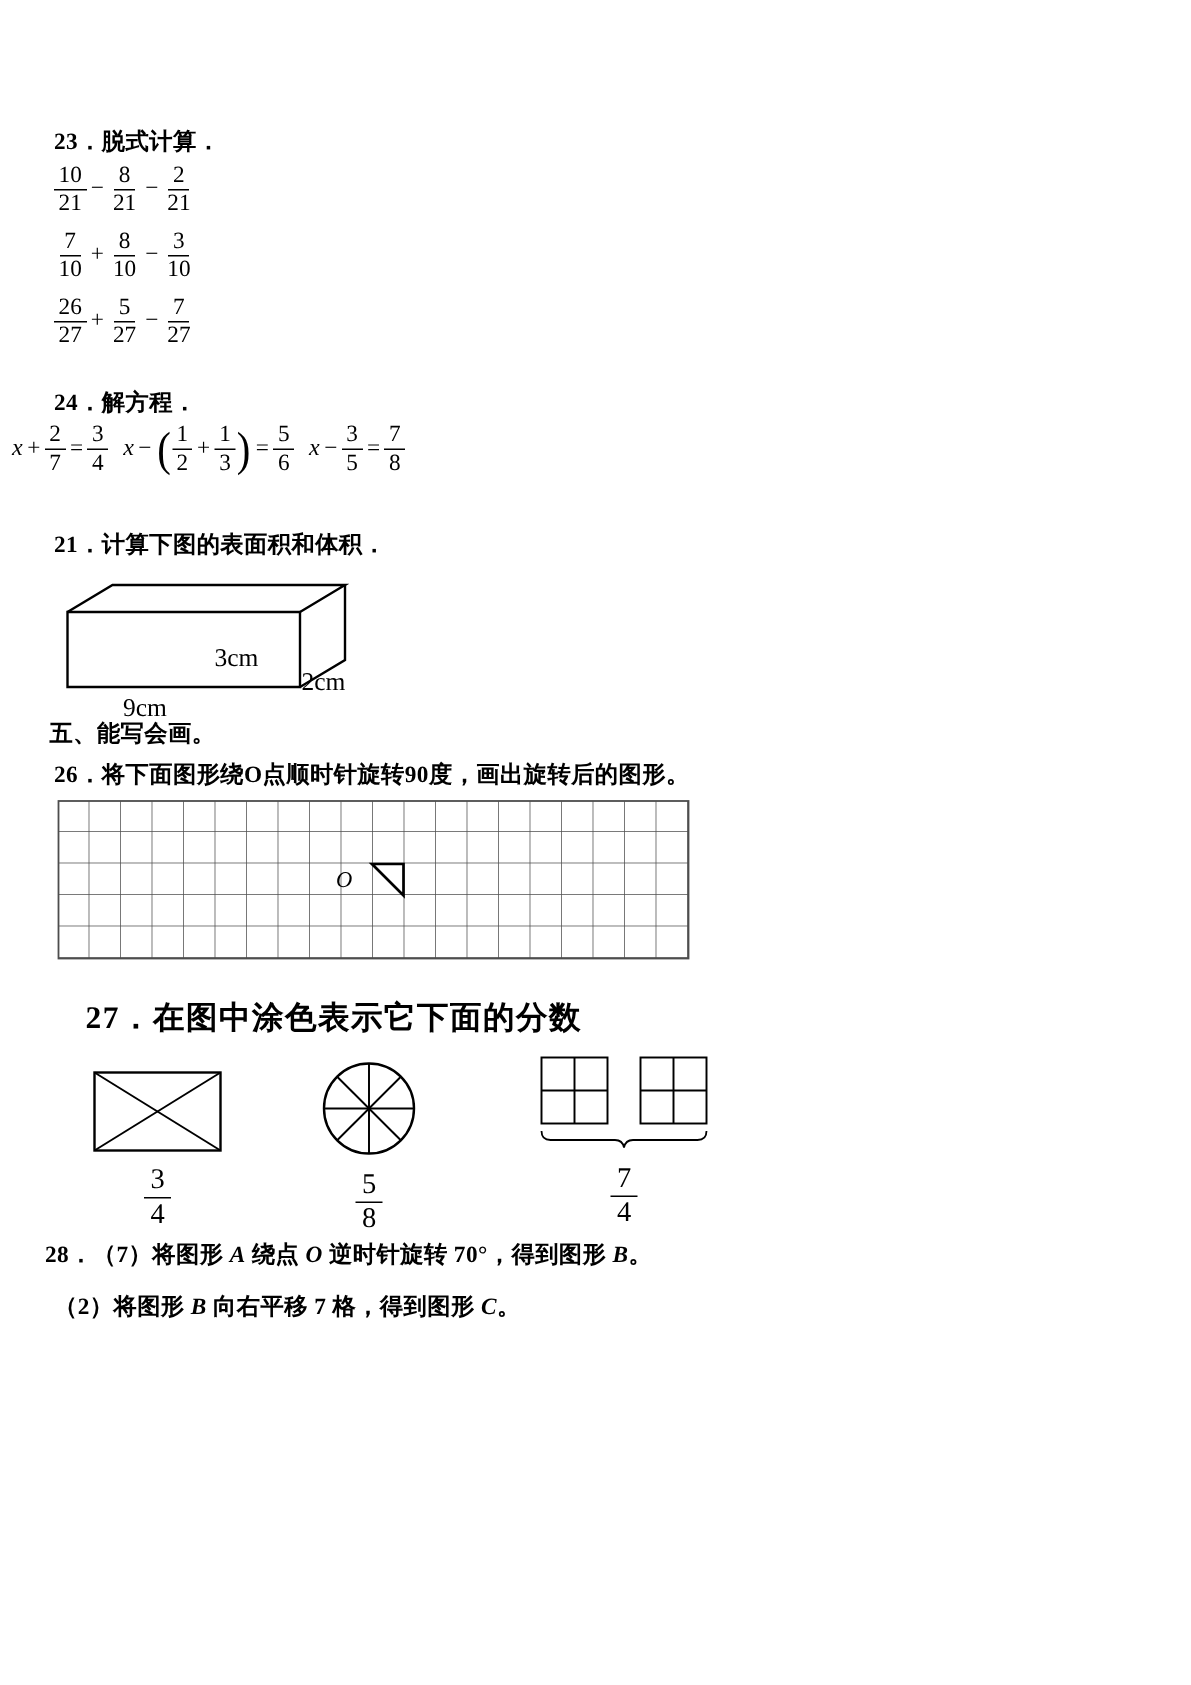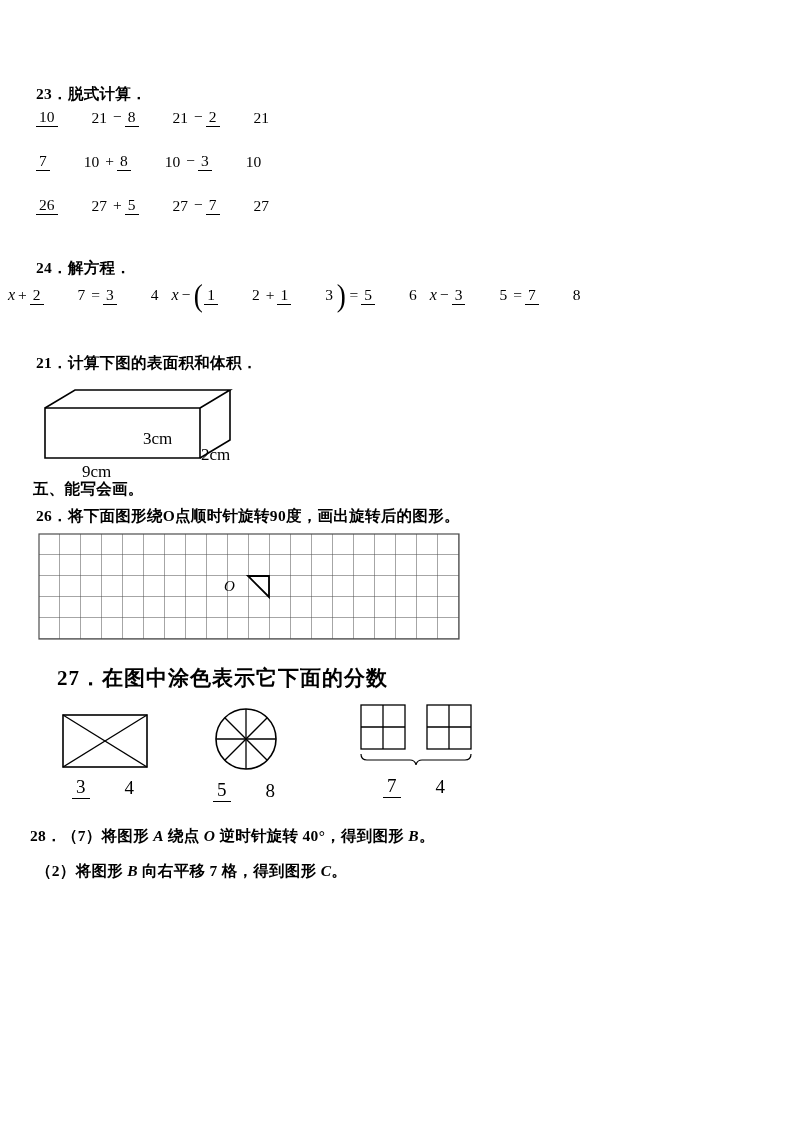--- a/index.html
+++ b/index.html
@@ -9,22 +9,22 @@
     font-family:"Liberation Serif","DejaVu Serif",serif;
     color:#000;
   }
   .page { position:absolute; inset:0;padding-left:28px; }
   .abs { position:absolute; }
   .qtitle { font-size:15.5px; font-weight:bold; letter-spacing:0.3px; }
   .text15 { font-size:15.5px; font-weight:bold; letter-spacing:0.3px;text-align:center; }
   .big-title { font-size:21px; font-weight:bold; letter-spacing:1px;text-align:center; }
 
   .expr { display:flex; align-items:center; font-size:15.5px; }
-  .frac { display:inline-flex; align-items:center;
-          text-align:center; line-height:1.15; font-size:15.5px;gap:31px; }
+  .frac { display:inline-flex; flex-direction:column; align-items:center;
+          text-align:center; line-height:1.15; font-size:15.5px; }
   .frac .num { display:block; border-bottom:1.2px solid #000; padding:0 3px; }
   .frac .den { display:block; padding:0 3px; }
   .op { margin:0 3px; font-size:15.5px; }
 
   .eq-row { display:flex; align-items:center; font-size:16px; }
   .equation { display:inline-flex; align-items:center; margin-right:10px; }
   .mvar { font-style:italic; font-family:"Liberation Serif",serif; }
   .paren { font-size:32px; font-weight:400; line-height:0.9; transform:scaleX(.85); }
 
   .fig-line { stroke:#000; stroke-width:1.6; fill:none; }
@@ -215,20 +215,20 @@
         <path d="M1,50 Q1,56 7,56 L50,56 Q55,56 56,61 Q57,56 62,56 L105,56 Q111,56 111,50" fill="none" stroke="#000" stroke-width="1.2"></path>
       </svg>
       <span class="frac frac27">
         <span class="num">7</span>
         <span class="den">4</span>
       </span>
     </div>
   </div>
 
   <div class="abs text15" style="top:826px;left:30px">
-    <span>28．（7）将图形 </span><span class="mvar">A</span><span> 绕点 </span><span class="mvar">O</span><span> 逆时针旋转 40°，得到图形 </span><span class="mvar">B</span><span>。</span>
+    <span>28．（7）将图形 </span><span class="mvar">A</span><span> 绕点 </span><span class="mvar">O</span><span> 逆时针旋转 70°，得到图形 </span><span class="mvar">B</span><span>。</span>
   </div>
 
   <div class="abs text15" style="top:861px;left:36px">
     <span>（2）将图形 </span><span class="mvar">B</span><span> 向右平移 7 格，得到图形 </span><span class="mvar">C</span><span>。</span>
   </div>
 
 </div>
 
 </body></html>

